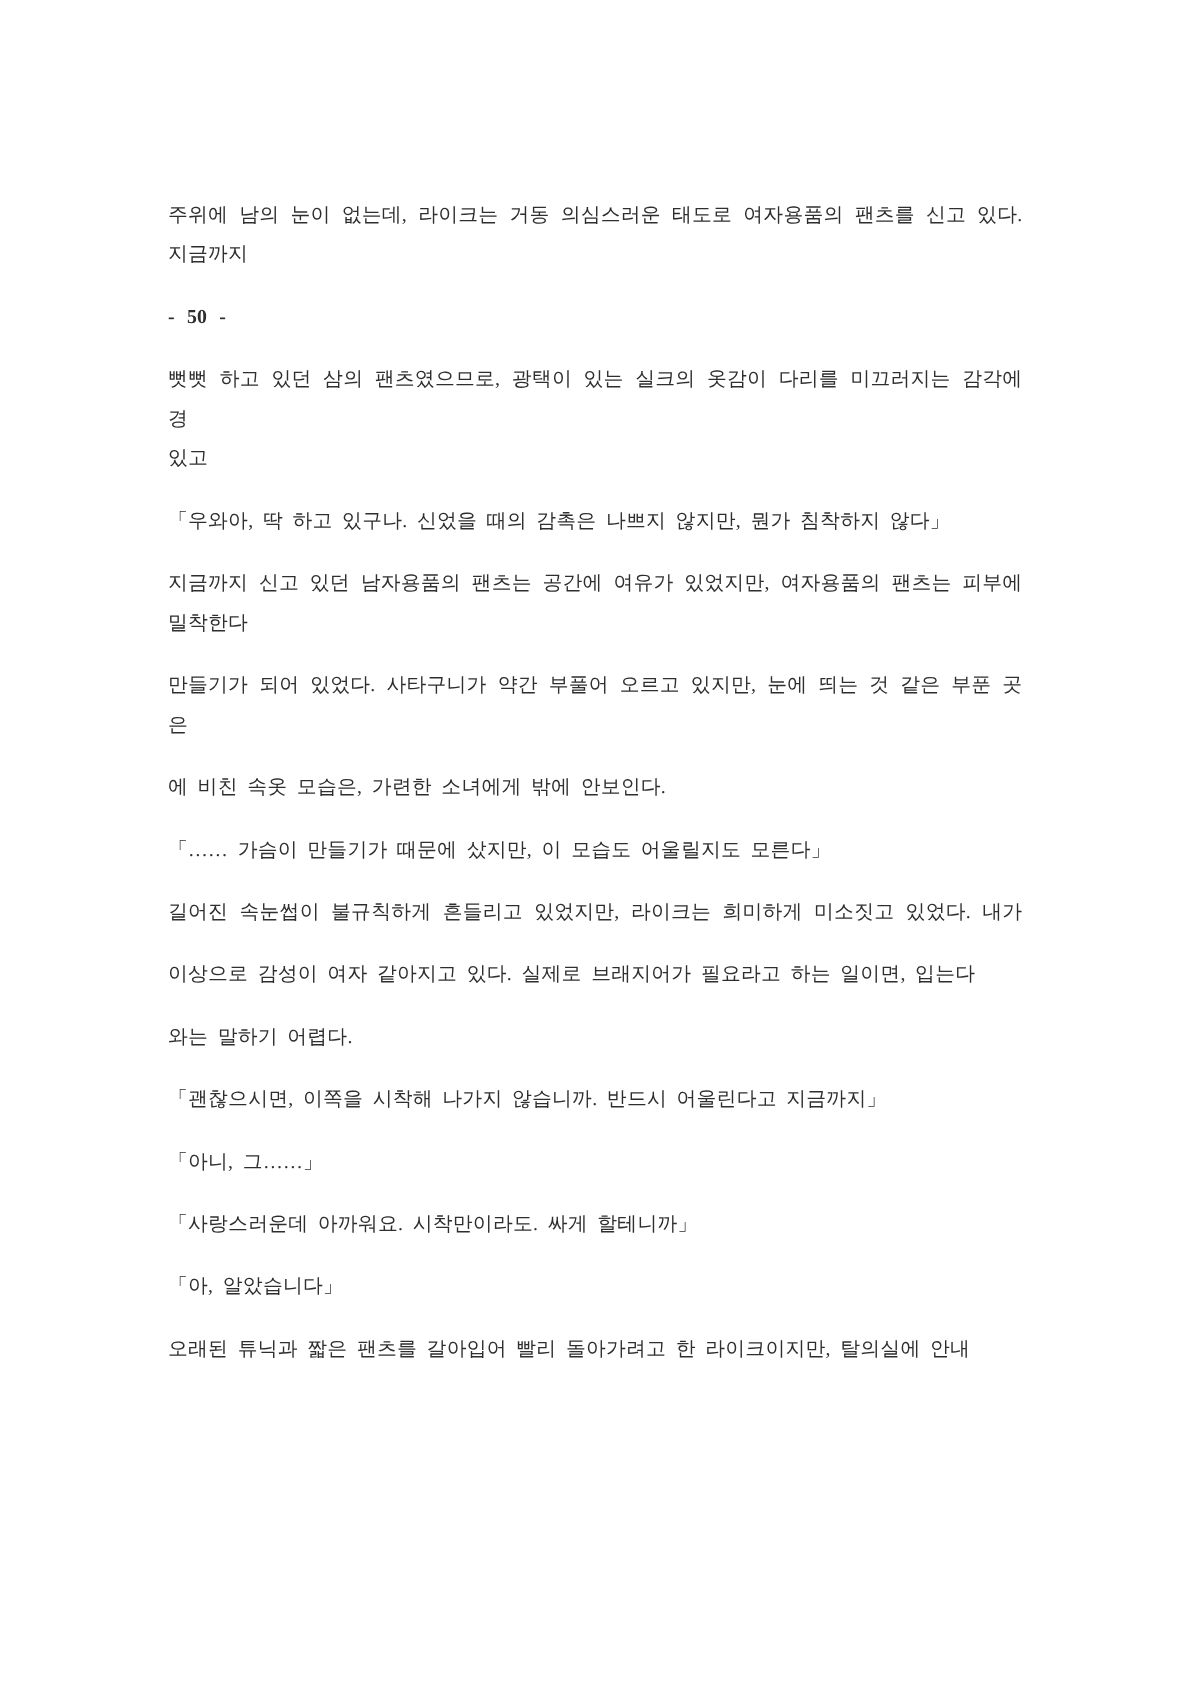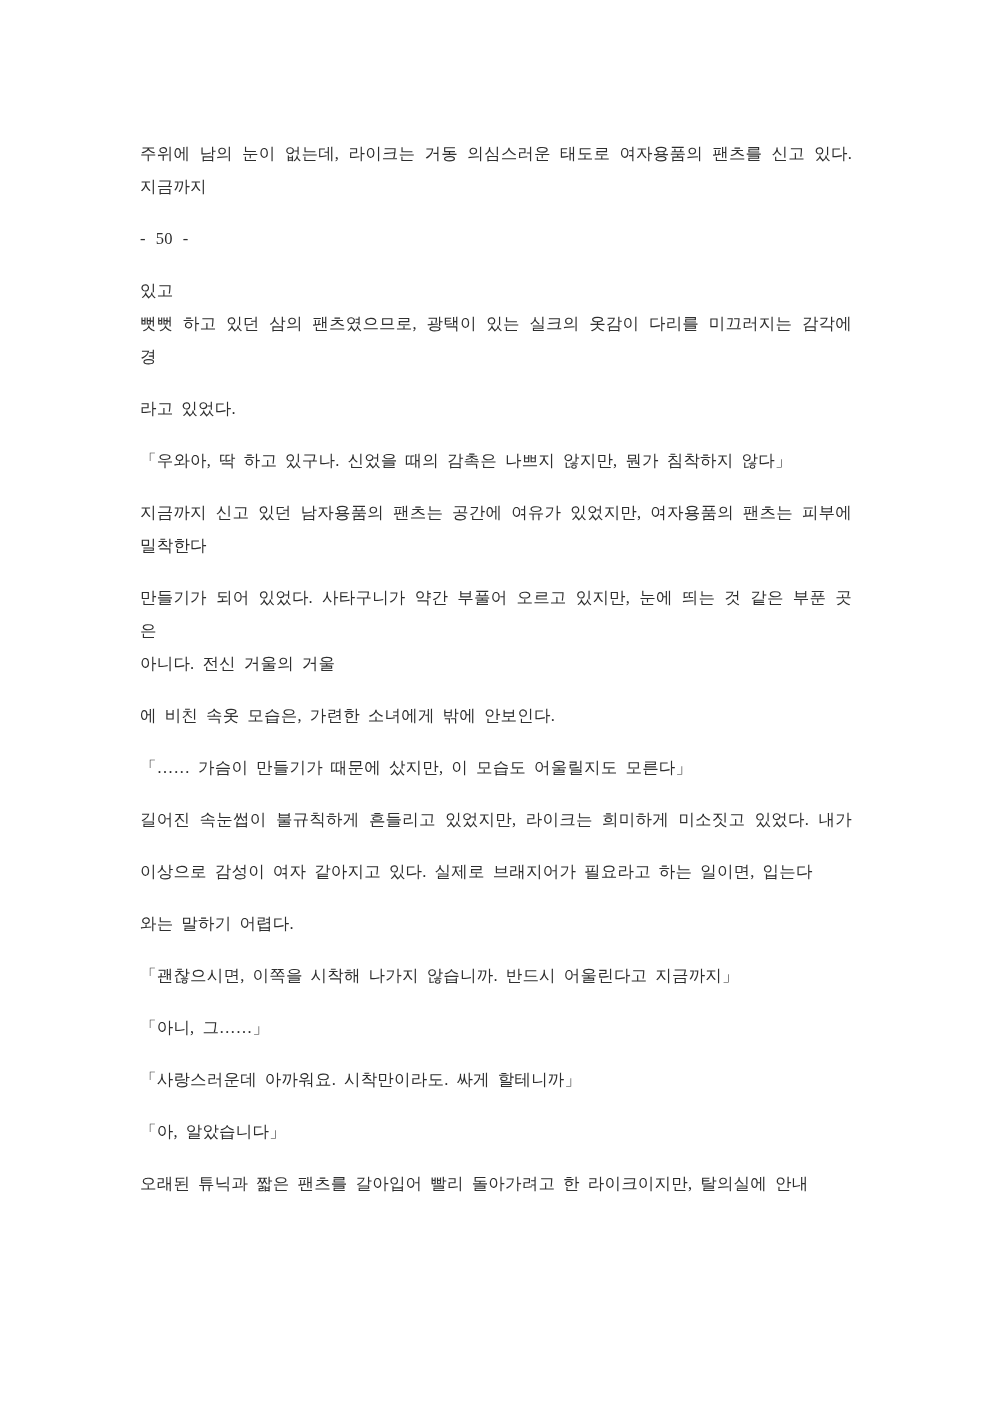--- a/index.html
+++ b/index.html
@@ -10,21 +10,21 @@
   body {
     width: 992px;
     height: 1403px;
     position: relative;
     font-family: "Liberation Serif", "DejaVu Serif", serif;
     color: #2e2e2e;
     overflow: hidden;
   }
   .page {
     position: absolute;
-    top: 137px;
+    top: 162px;
     left: 140px;
     width: 712px;
   }
   .text-body {
     width: 712px;
   }
   .paragraph {
     margin: 0 0 19px 0;
   }
   .line {
@@ -35,51 +35,48 @@
     min-height: 33px;
     white-space: normal;
   }
   
   .line.full {
     text-align: justify;
     text-align-last: justify;
   }
   .paragraph[data-name="page-number"] .line {
     word-spacing: 0.35em;
+    font-weight: bold;
   }
 </style>
 </head>
 <body style="background: rgb(255, 255, 255); color: rgb(46, 46, 46);">
 
 <main class="page" data-name="document-page">
   <section class="text-body" data-name="text-body">
       <div class="paragraph" data-name="paragraph">
         <div class="line full" data-name="text-line">주위에 남의 눈이 없는데, 라이크는 거동 의심스러운 태도로 여자용품의 팬츠를 신고 있다.</div>
         <div class="line" data-name="text-line">지금까지</div>
       </div>
       <div class="paragraph" data-name="page-number">
         <div class="line" data-name="text-line">- 50 -</div>
       </div>
       <div class="paragraph" data-name="paragraph">
+        <div class="line full" data-name="text-line">뻣뻣 하고 있던 삼의 팬츠였으므로, 광택이 있는 실크의 옷감이 다리를 미끄러지는 감각에 경</div>
         <div class="line" data-name="text-line">있고</div>
-        <div class="line full" data-name="text-line">뻣뻣 하고 있던 삼의 팬츠였으므로, 광택이 있는 실크의 옷감이 다리를 미끄러지는 감각에 경</div>
-      </div>
-      <div class="paragraph" data-name="paragraph">
-        <div class="line" data-name="text-line">라고 있었다.</div>
       </div>
       <div class="paragraph" data-name="dialogue-paragraph">
         <div class="line" data-name="text-line">「우와아, 딱 하고 있구나. 신었을 때의 감촉은 나쁘지 않지만, 뭔가 침착하지 않다」</div>
       </div>
       <div class="paragraph" data-name="paragraph">
         <div class="line full" data-name="text-line">지금까지 신고 있던 남자용품의 팬츠는 공간에 여유가 있었지만, 여자용품의 팬츠는 피부에</div>
         <div class="line" data-name="text-line">밀착한다</div>
       </div>
       <div class="paragraph" data-name="paragraph">
         <div class="line full" data-name="text-line">만들기가 되어 있었다. 사타구니가 약간 부풀어 오르고 있지만, 눈에 띄는 것 같은 부푼 곳은</div>
-        <div class="line" data-name="text-line">아니다. 전신 거울의 거울</div>
       </div>
       <div class="paragraph" data-name="paragraph">
         <div class="line" data-name="text-line">에 비친 속옷 모습은, 가련한 소녀에게 밖에 안보인다.</div>
       </div>
       <div class="paragraph" data-name="dialogue-paragraph">
         <div class="line" data-name="text-line">「…… 가슴이 만들기가 때문에 샀지만, 이 모습도 어울릴지도 모른다」</div>
       </div>
       <div class="paragraph" data-name="paragraph">
         <div class="line full" data-name="text-line">길어진 속눈썹이 불규칙하게 흔들리고 있었지만, 라이크는 희미하게 미소짓고 있었다. 내가</div>
       </div>

